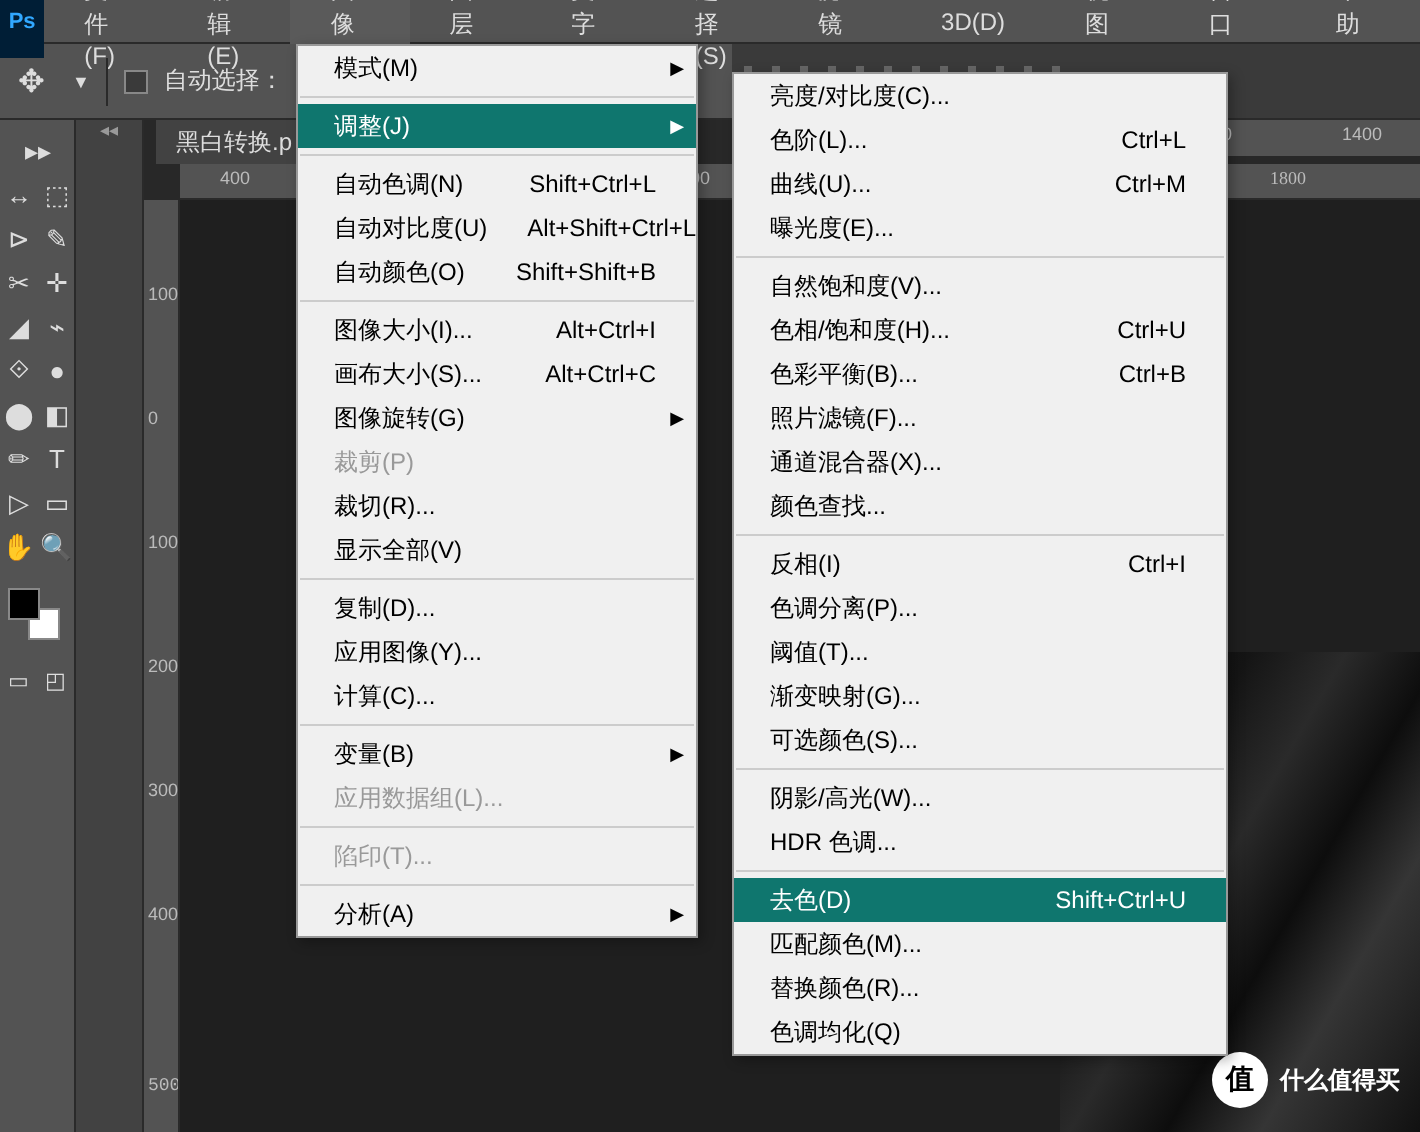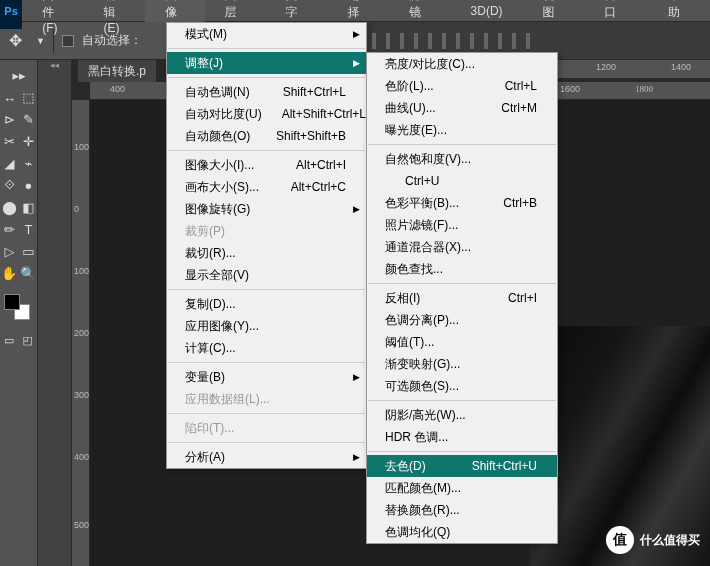--- a/index.html
+++ b/index.html
@@ -37,22 +37,22 @@
 .watermark{position:absolute;right:10px;bottom:12px;display:flex;align-items:center;gap:6px;color:#fff;font-size:16px;font-weight:bold}
 .wm-circle{width:28px;height:28px;border-radius:50%;background:#fff;color:#000;display:flex;align-items:center;justify-content:center;font-size:14px;font-weight:bold}
 .dropdown{position:absolute;background:#f0f0f0;border:1px solid #999;box-shadow:2px 2px 6px rgba(0,0,0,0.3);z-index:10}
 .dropdown .ditem{height:22px;display:flex;align-items:center;padding:0 20px 0 18px;color:#000;cursor:pointer;white-space:nowrap;position:relative}
 .dropdown .ditem.disabled{color:#999}
 .dropdown .ditem.hl{background:#0f766e;color:#fff}
 .dropdown .ditem .lbl{flex:1}
 .dropdown .ditem .sc{margin-left:20px}
 .dropdown .ditem .arrow{position:absolute;right:6px;font-size:9px}
 .dropdown .sep{height:1px;background:#ccc;margin:3px 1px}
-.menu1{left:166px;top:22px;width:201px}
-.menu2{left:366px;top:52px;width:192px}
+.menu1{left:148px;top:22px;width:201px}
+.menu2{left:366px;top:36px;width:248px}
 .ruler-top-ext{position:absolute;left:366px;top:22px;right:0;height:38px;background:#3a3a3a;border-bottom:1px solid #2a2a2a;display:flex;align-items:center;padding-left:6px;gap:10px;overflow:hidden}
 .ruler-top-ext .seg{width:4px;height:16px;background:#666}
 .ruler-strip{position:absolute;left:366px;top:60px;right:0;height:18px;background:#535353;display:flex;overflow:hidden}
 .ruler-strip .tick{position:absolute;top:2px;color:#bbb;font-size:9px}
 </style>
 </head>
 <body>
 
 <div class="menubar">
   <div class="ps-logo">Ps</div>
@@ -141,21 +141,21 @@
         <span class="tick" style="left: 470px;">1600</span>
         <span class="tick" style="left: 545px; font-family: Liberation Serif, serif;">1800</span>
       </div>
     <div class="ruler-v" id="ruler-v">
         <span class="tick" style="top: 42px;">100</span>
         <span class="tick" style="top: 104px;">0</span>
         <span class="tick" style="top: 166px;">100</span>
         <span class="tick" style="top: 228px;">200</span>
         <span class="tick" style="top: 290px;">300</span>
         <span class="tick" style="top: 352px;">400</span>
-        <span class="tick" style="top: 420px;">500</span>
+        <span class="tick" style="top: 438px; font-family: Liberation Mono, monospace;">500</span>
       </div>
     <div class="canvas">
       <div class="image-bg"></div>
       <div class="watermark">
         <div class="wm-circle">值</div>
         <span>什么值得买</span>
       </div>
     </div>
   </div>
 </div>
@@ -251,20 +251,21 @@
       <span class="sc">Ctrl+M</span>
     </div>
     <div class="ditem">
       <span class="lbl">曝光度(E)...</span>
     </div>
     <div class="sep"></div>
     <div class="ditem">
       <span class="lbl">自然饱和度(V)...</span>
     </div>
     <div class="ditem">
+      <span class="lbl">色相/饱和度(H)...</span>
       <span class="sc">Ctrl+U</span>
     </div>
     <div class="ditem">
       <span class="lbl">色彩平衡(B)...</span>
       <span class="sc">Ctrl+B</span>
     </div>
     <div class="ditem">
       <span class="lbl">照片滤镜(F)...</span>
     </div>
     <div class="ditem">

